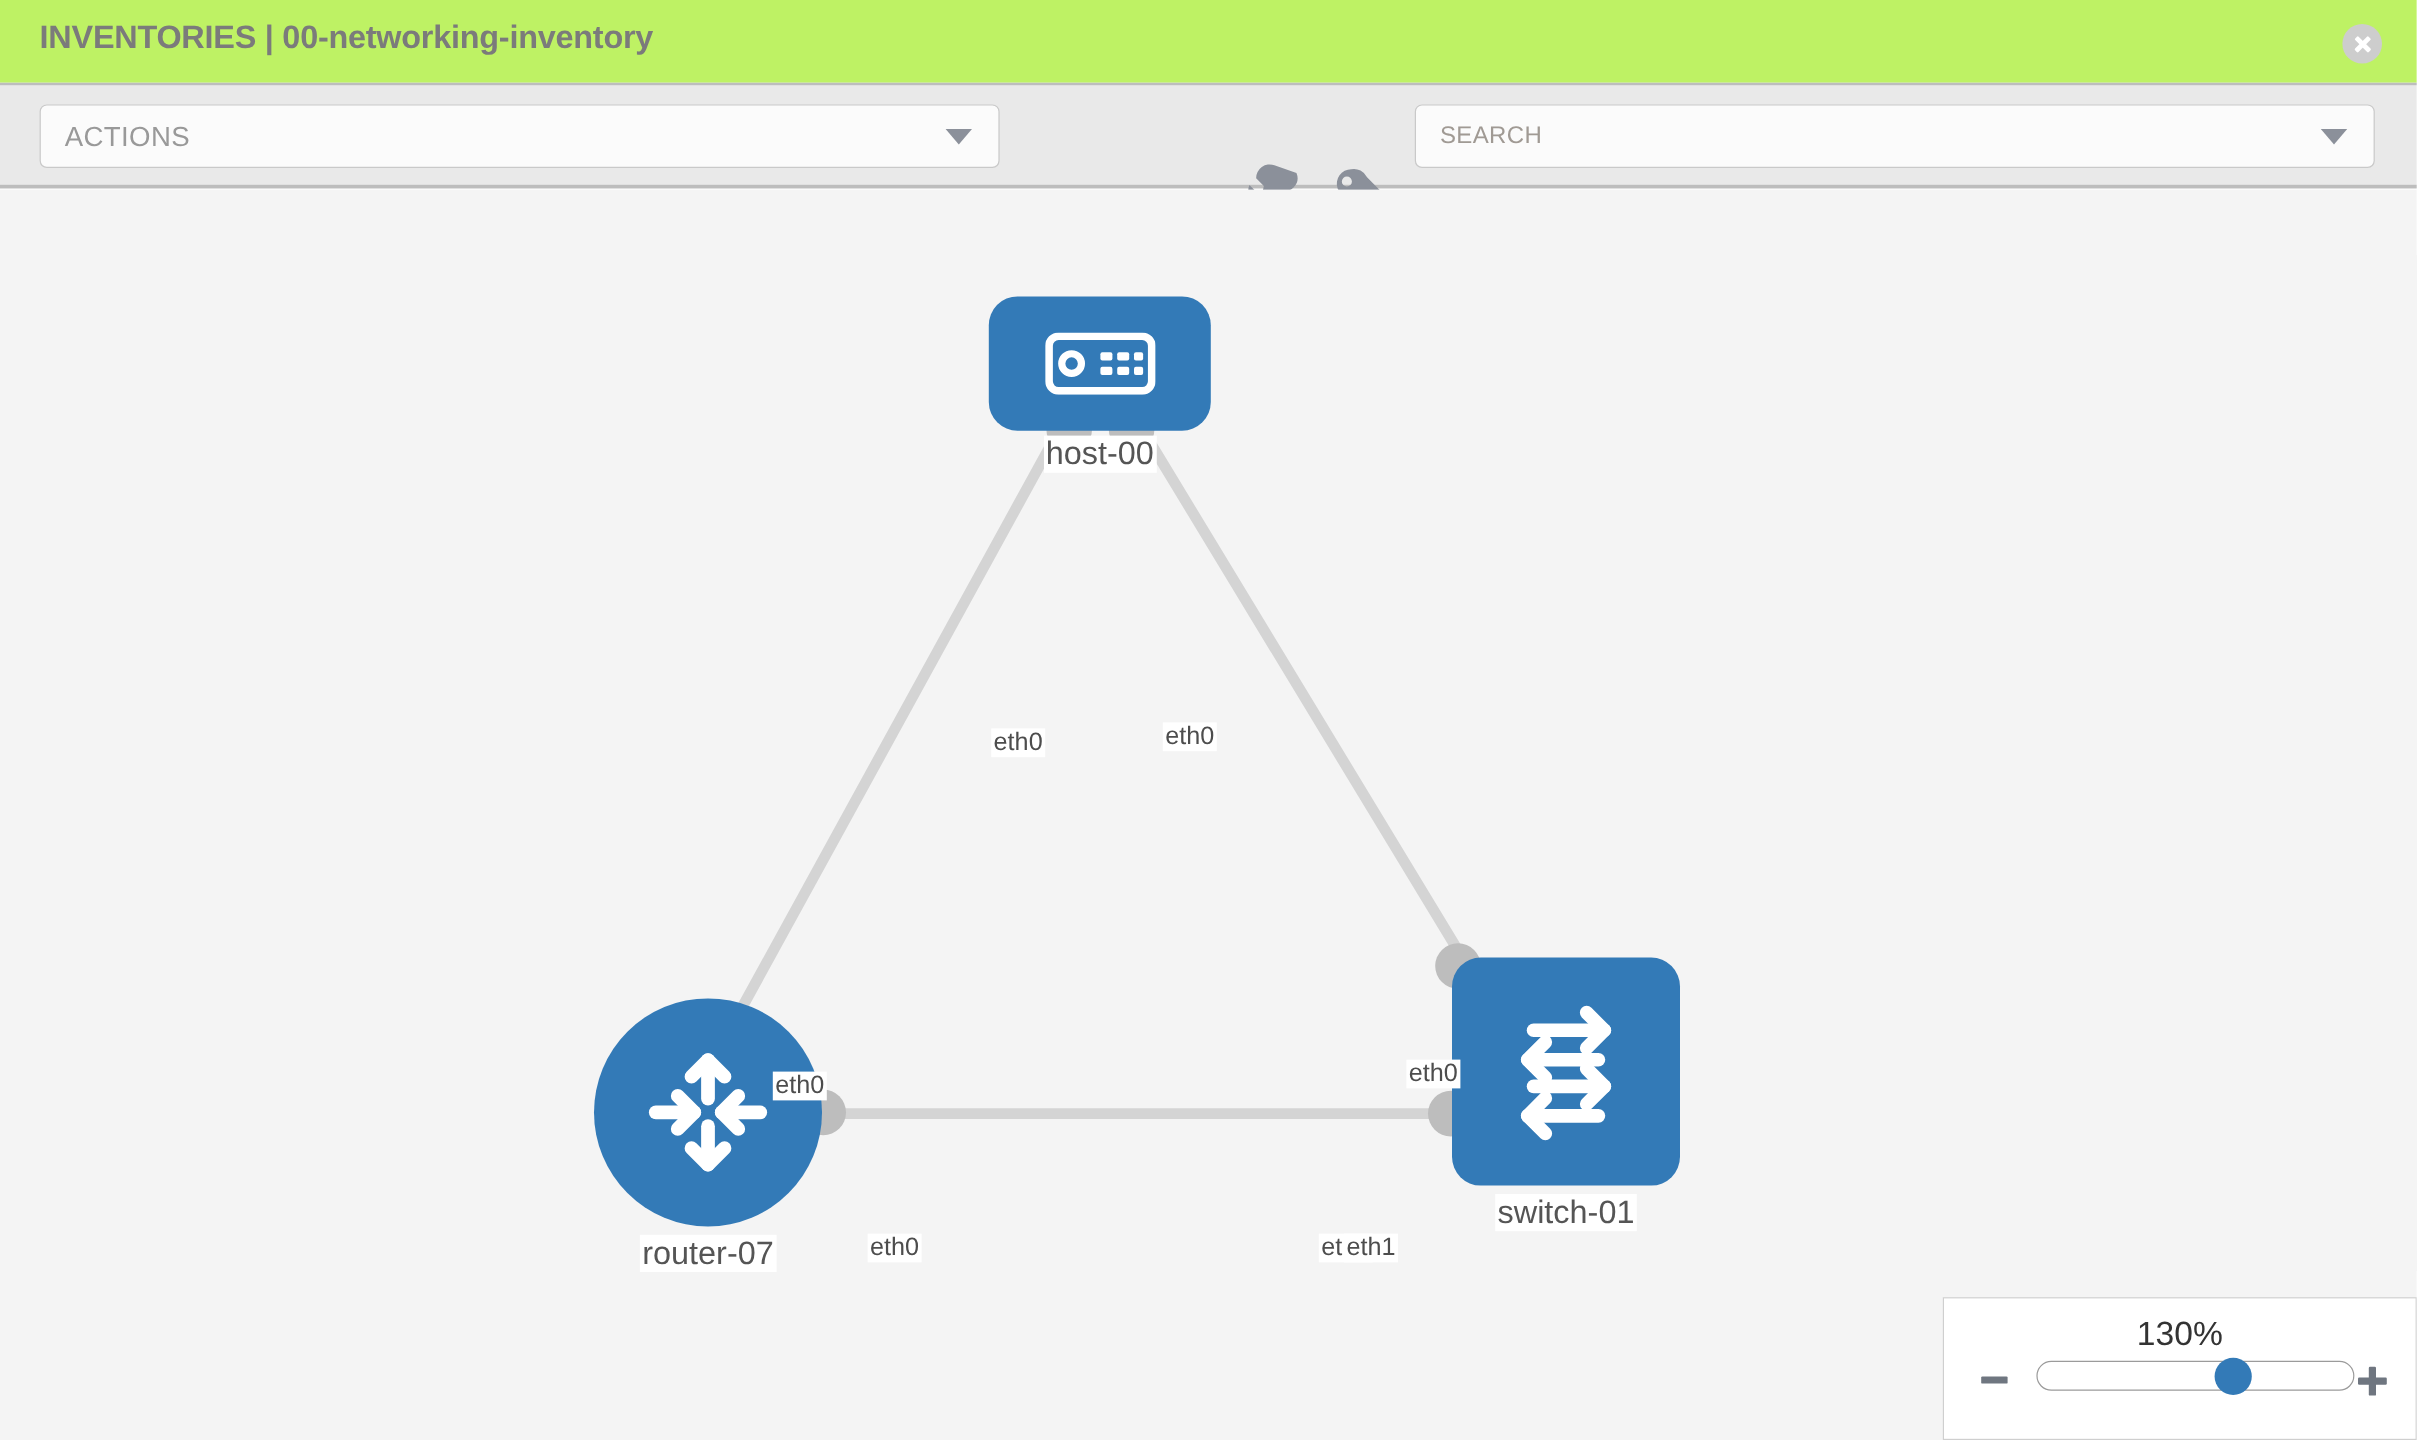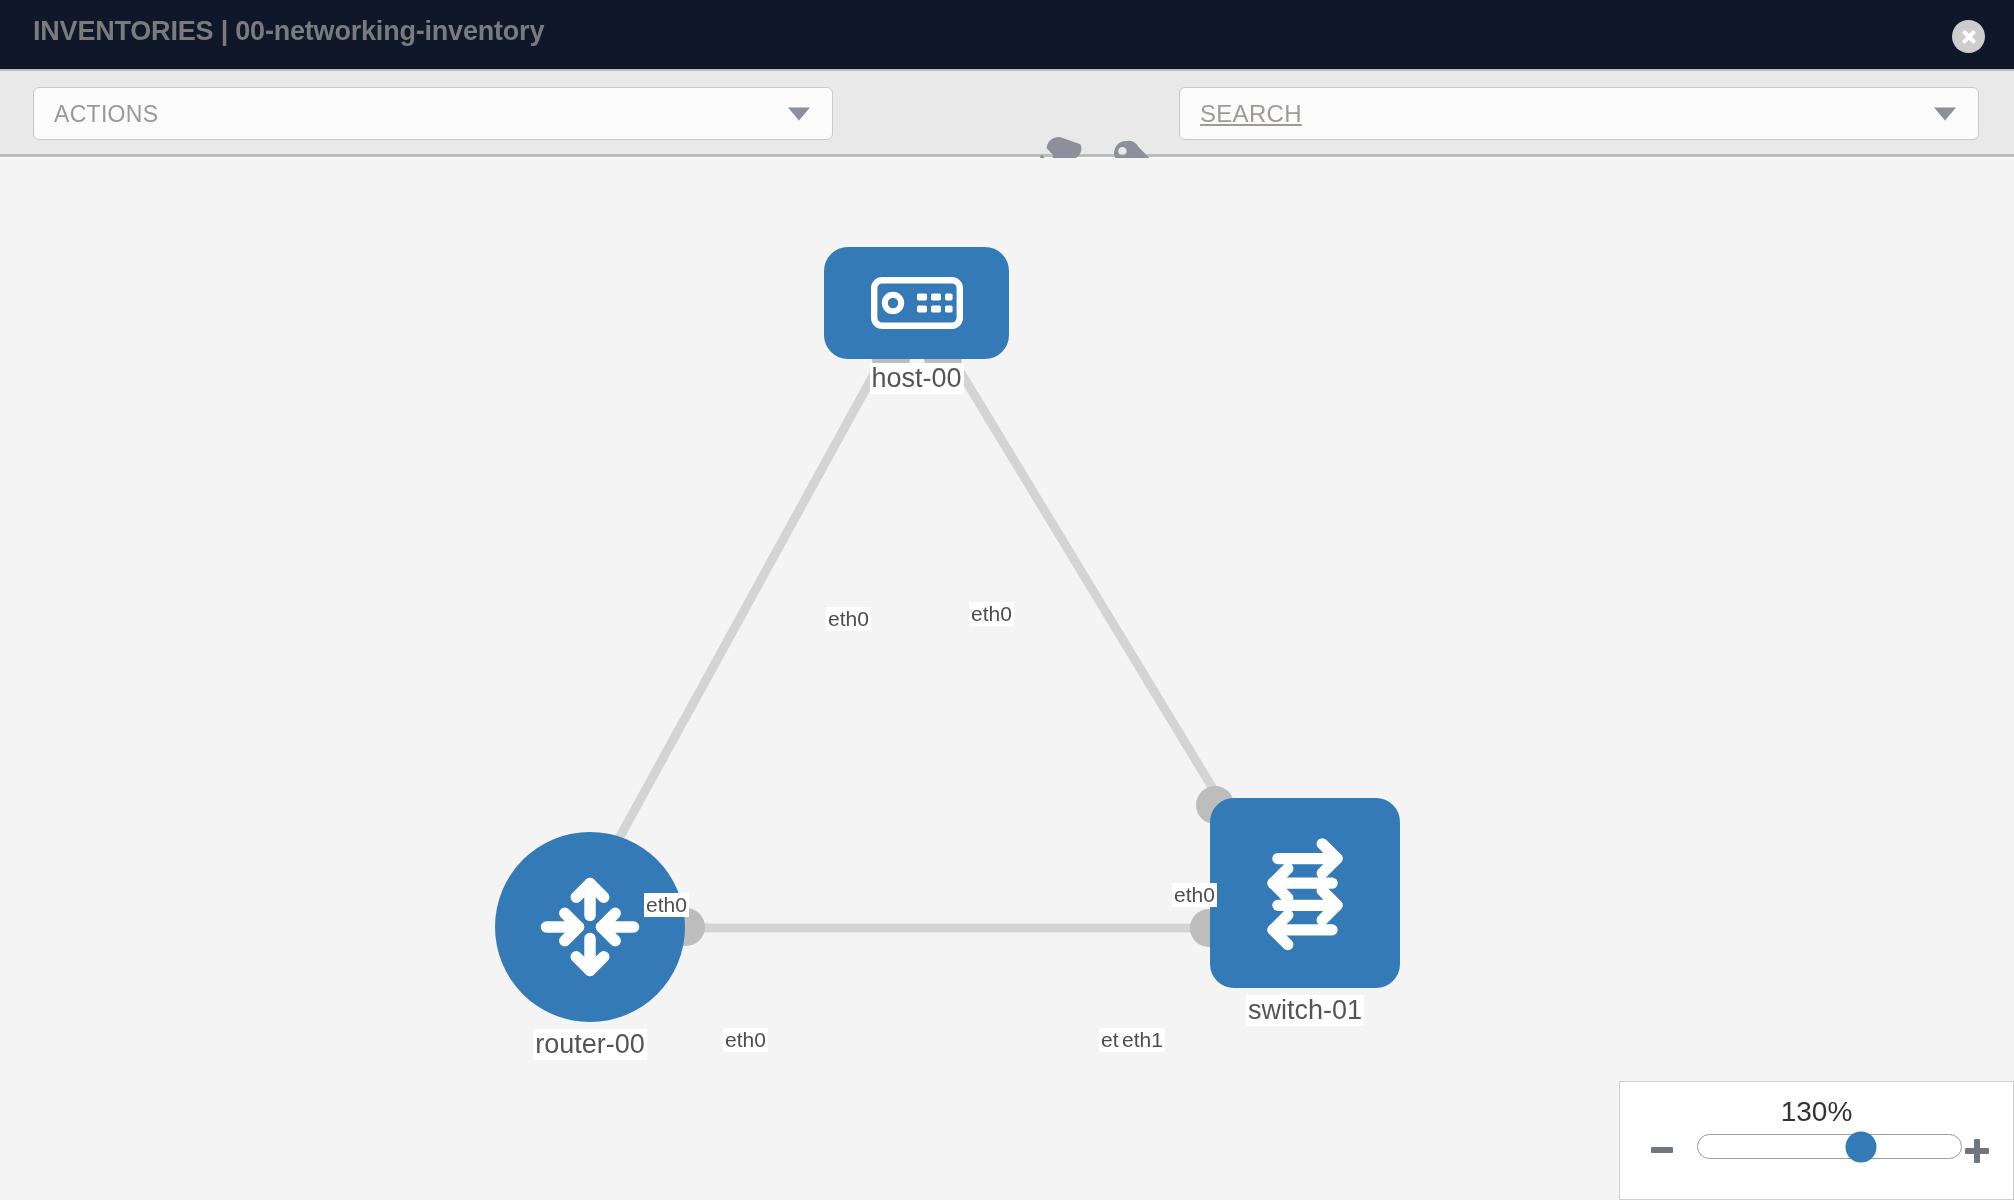--- a/index.html
+++ b/index.html
@@ -7,21 +7,21 @@
     width: 2014px; height: 1200px;
     font-family: "Liberation Sans", sans-serif;
     background: #ffffff;
     overflow: hidden;
   }
   .app { position: relative; width: 2014px; height: 1200px; }
 
   
   .header {
     position: absolute; left: 0; top: 0; width: 2014px; height: 69px;
-    background: #0f172a;
+    background: #bef264;
   }
   .header-title {
     position: absolute; left: 33px; top: 16px;
     font-size: 27px; font-weight: bold; color: #7b7b7b;
     letter-spacing: -0.2px; white-space: nowrap;
   }
   .close-btn {
     position: absolute; right: 29px; top: 20px;
     width: 33px; height: 33px; border-radius: 50%;
     background: #cdcdcd; cursor: pointer;
@@ -63,21 +63,21 @@
   .tool-icon.wrench { left: 1040px; }
   .tool-icon.key    { left: 1108px; }
   .search-box {
     position: absolute; left: 1179px; top: 16px;
     width: 800px; height: 53px;
     background: #fbfbfb; border: 1.5px solid #c9c9c9; border-radius: 6px;
     cursor: text;
   }
   .search-label {
     position: absolute; left: 20px; top: 50%; transform: translateY(-50%);
-    font-size: 24px; color: #a09a94; letter-spacing: 0.3px; text-decoration: underline;
+    font-size: 20px; color: #a09a94; letter-spacing: 0.3px;
   }
 
   
   .canvas {
     position: absolute; left: 0; top: 158px;
     width: 2014px; height: 1042px; background: #f4f4f4; overflow: hidden;
   }
   .topo-svg { position: absolute; left: 0; top: 0; width: 2014px; height: 1042px; }
 
   .node { position: absolute; }
@@ -208,21 +208,21 @@
             <polyline points="18,11 24,5 30,11"></polyline>
             <line x1="24" y1="43" x2="24" y2="29"></line>
             <polyline points="18,37 24,43 30,37"></polyline>
             <line x1="5" y1="24" x2="19" y2="24"></line>
             <polyline points="13,18 19,24 13,30"></polyline>
             <line x1="43" y1="24" x2="29" y2="24"></line>
             <polyline points="35,18 29,24 35,30"></polyline>
           </g>
         </svg>
       </div>
-      <div class="node-label" style="top:197px;">router-00</div>
+      <div class="node-label" style="top:197px;">router-07</div>
     </div>
 
     <div class="node" style="left:1210px; top:640px; width:190px; height:190px;">
       <div class="port" style="left:-14px; top:-12px;"></div>
       <div class="port" style="left:-20px; top:111px;"></div>
       <div class="node-shape rounded" style="width:190px; height:190px;">
         <svg width="118" height="118" viewBox="0 0 48 48" aria-hidden="true">
           <g stroke="#ffffff" stroke-width="4.6" stroke-linecap="round" stroke-linejoin="round" fill="none">
             <line x1="13" y1="10" x2="37" y2="10"></line>
             <polyline points="31,4 37,10 31,16"></polyline>

